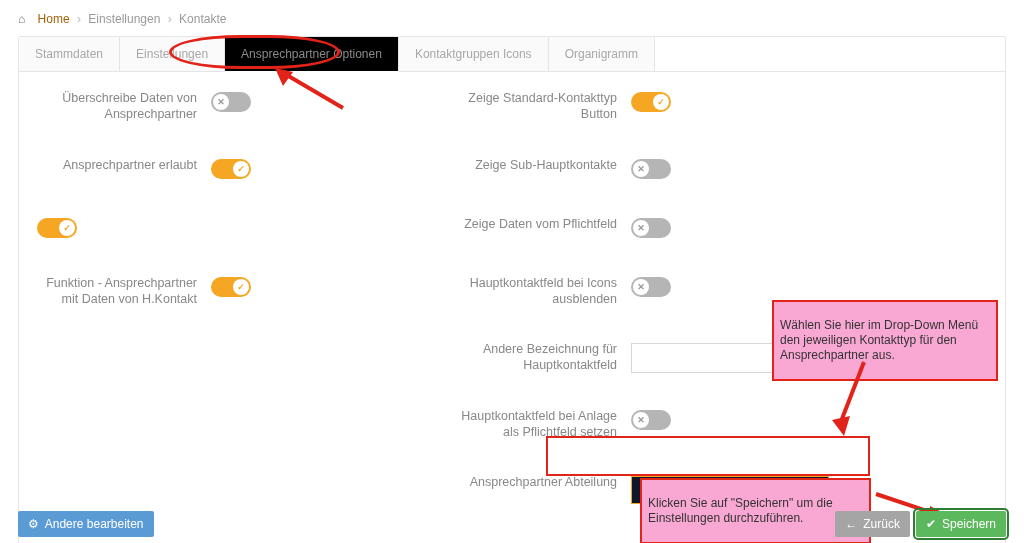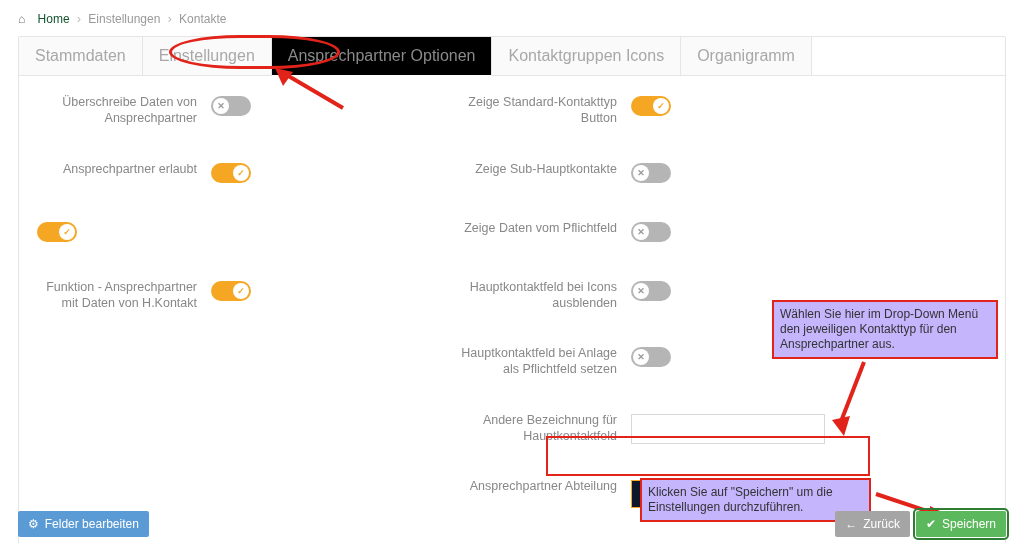--- a/index.html
+++ b/index.html
@@ -1,26 +1,26 @@
 <!DOCTYPE html>
 <html><head>
 <meta charset="utf-8">
 <style>
   html,body{margin:0;padding:0;font-family:"Segoe UI",Arial,sans-serif;font-size:13px;color:#666;background:#fff;}
   .page{width:1024px;height:543px;position:relative;box-sizing:border-box;padding:8px 18px 40px 18px;}
   
   .crumbs{font-size:12px;color:#999;margin:4px 0 10px 0;}
-  .crumbs a{color:#14532d;text-decoration:none;padding-left:7px;}
+  .crumbs a{color:#a16207;text-decoration:none;padding-left:7px;}
   .crumbs .sep{margin:0 4px;color:#bbb;}
   .home-icon{color:#777;margin-right:2px;}
   
   .panel{border:1px solid #e5e5e5;border-radius:2px;padding:0 0 60px 0;}
   
   .tabs{display:flex;border-bottom:1px solid #e5e5e5;position:relative;}
-  .tab{padding:10px 16px;font-size:16px;color:#a8a8a8;border-right:1px solid #e5e5e5;cursor:pointer;background:#fafafa;}
+  .tab{padding:10px 16px;font-size:12px;color:#a8a8a8;border-right:1px solid #e5e5e5;cursor:pointer;background:#fafafa;}
   .tab:first-child{border-left:0;}
   .tab.active{background:#000000;color:#8a8a8a;border-bottom:1px solid #fff;margin-bottom:-1px;}
   
   .tab-ellipse{position:absolute;border:3px solid #e2231a;border-radius:50%/60%;width:165px;height:28px;left:169px;top:35px;pointer-events:none;}
   
   .content{display:flex;padding:18px 18px 0 18px;}
   .col{flex:1;display:flex;flex-direction:column;gap:16px;}
   .col-l{max-width:420px;}
   .field{display:flex;align-items:flex-start;margin-bottom:18px;}
   .field .lbl{width:160px;text-align:right;padding-right:14px;color:#888;line-height:1.3;font-size:12.5px;}
@@ -33,21 +33,21 @@
   .tog.on .knob{right:2px;color:#f5a623;}
   .tog.on .knob::after{content:"✓";}
   .tog.off .knob{left:2px;color:#999;}
   .tog.off .knob::after{content:"✕";}
   
   input[type=text].inp{width:180px;height:24px;border:1px solid #d7d7d7;padding:2px 6px;font-size:12px;}
   
   .sel{width:180px;height:26px;border:1px solid #f5a623;display:flex;align-items:center;justify-content:space-between;padding:0 8px;font-size:12.5px;color:#777;cursor:pointer;background:#0f172a;}
   .sel .chev{font-size:10px;color:#888;}
   
-  .ann-box{position:absolute;border:2px solid #e2231a;background:#c4b5fd;padding:5px 6px;font-size:12px;color:#333;line-height:1.25;}
+  .ann-box{position:absolute;border:2px solid #e2231a;background:#f9a8d4;padding:16px 6px;font-size:12px;color:#333;line-height:1.25;}
   .ann-rect{position:absolute;border:2px solid #e2231a;pointer-events:none;}
   
   .arrow{position:absolute;pointer-events:none;}
   
   .footer{position:absolute;left:18px;right:18px;bottom:6px;display:flex;justify-content:space-between;}
   .btn{display:inline-flex;align-items:center;gap:6px;padding:6px 10px;font-size:12px;color:#fff;border:none;cursor:pointer;border-radius:2px;}
   .btn-blue{background:#5b9bd5;}
   .btn-grey{background:#a5a5a5;}
   .btn-green{background:#5cb85c;}
   .btn-green-hl{outline:2px solid #2e7d32;outline-offset:1px;}
@@ -108,26 +108,26 @@
         </div>
         <div class="field">
           <div class="lbl">Zeige Daten vom Pflichtfeld</div>
           <div class="ctl"><span class="tog off"><span class="knob"></span></span></div>
         </div>
         <div class="field">
           <div class="lbl">Hauptkontaktfeld bei Icons ausblenden</div>
           <div class="ctl"><span class="tog off"><span class="knob"></span></span></div>
         </div>
         <div class="field">
+          <div class="lbl">Andere Bezeichnung für Hauptkontaktfeld</div>
+          <div class="ctl"><input type="text" class="inp" value="" style=""></div>
+        </div>
+        <div class="field">
           <div class="lbl">Hauptkontaktfeld bei Anlage als Pflichtfeld setzen</div>
           <div class="ctl"><span class="tog off"><span class="knob"></span></span></div>
-        </div>
-        <div class="field">
-          <div class="lbl">Andere Bezeichnung für Hauptkontaktfeld</div>
-          <div class="ctl"><input type="text" class="inp" value="" style=""></div>
         </div>
         <div class="field">
           <div class="lbl">Ansprechpartner Abteilung</div>
           <div class="ctl">
             <div class="sel">
               <span>Abteilung</span>
               <span class="chev">▾</span>
             </div>
           </div>
         </div>
@@ -154,21 +154,21 @@
   <div class="ann-box" style="left:640px;top:478px;width:215px;">Klicken Sie auf "Speichern" um die Einstellungen durchzuführen.</div>
 
   <svg class="arrow" style="left:872px;top:488px;width:80px;height:34px;">
     <line x1="4" y1="6" x2="64" y2="26" stroke="#e2231a" stroke-width="4"></line>
     <polygon points="58,18 78,28 58,34" fill="#e2231a"></polygon>
   </svg>
 
   <div class="footer">
     <button class="btn btn-blue">
       <span>⚙</span>
-      <span>Felder bearbeiten</span>
+      <span>Andere bearbeiten</span>
     </button>
     <div class="spacer-r">
       <button class="btn btn-grey">
         <span>←</span>
         <span>Zurück</span>
       </button>
       <button class="btn btn-green btn-green-hl">
         <span>✔</span>
         <span>Speichern</span>
       </button>

